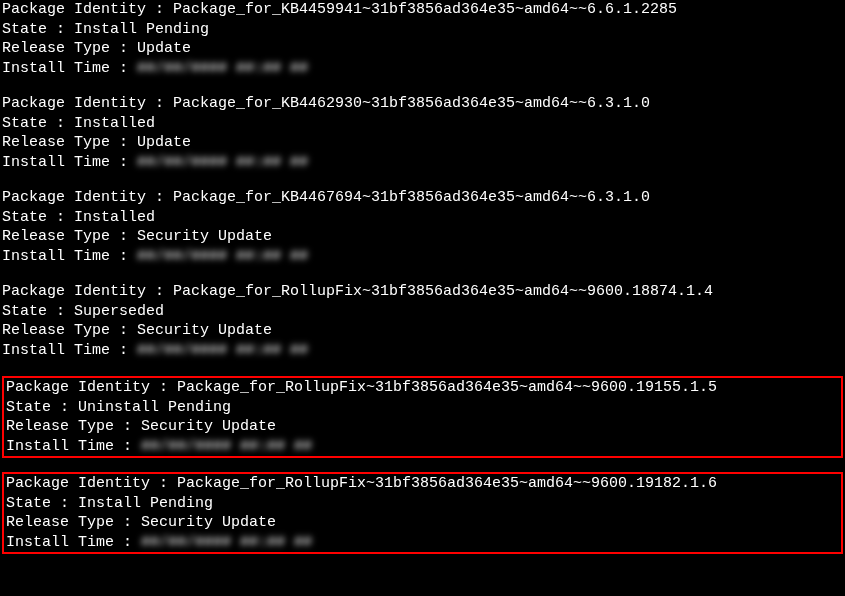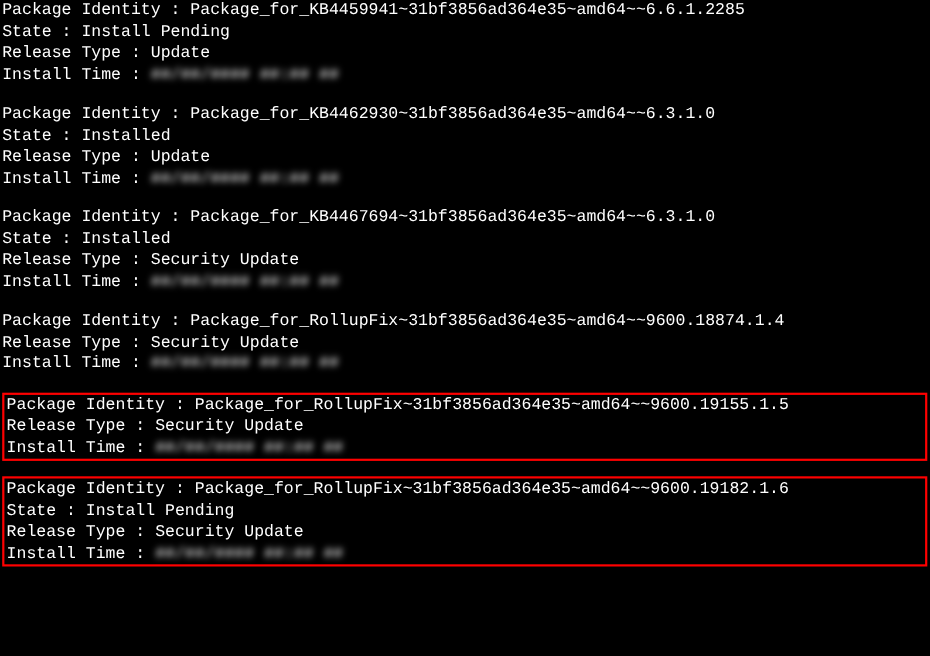--- a/index.html
+++ b/index.html
@@ -58,26 +58,28 @@
 
   <div class="block">
     <div class="line"><span>Package Identity : </span><span>Package_for_KB4467694~31bf3856ad364e35~amd64~~6.3.1.0</span></div>
     <div class="line"><span>State : </span><span>Installed</span></div>
     <div class="line"><span>Release Type : </span><span>Security Update</span></div>
     <div class="line"><span>Install Time : </span><span class="blur">##/##/#### ##:## ##</span></div>
   </div>
 
   <div class="block">
     <div class="line"><span>Package Identity : </span><span>Package_for_RollupFix~31bf3856ad364e35~amd64~~9600.18874.1.4</span></div>
+    <div class="line"><span>State : </span><span>Superseded</span></div>
     <div class="line"><span>Release Type : </span><span>Security Update</span></div>
     <div class="line"><span>Install Time : </span><span class="blur">##/##/#### ##:## ##</span></div>
   </div>
 
   <div class="highlight">
     <div class="line"><span>Package Identity : </span><span>Package_for_RollupFix~31bf3856ad364e35~amd64~~9600.19155.1.5</span></div>
+    <div class="line"><span>State : </span><span>Uninstall Pending</span></div>
     <div class="line"><span>Release Type : </span><span>Security Update</span></div>
     <div class="line"><span>Install Time : </span><span class="blur">##/##/#### ##:## ##</span></div>
   </div>
 
   <div class="highlight">
     <div class="line"><span>Package Identity : </span><span>Package_for_RollupFix~31bf3856ad364e35~amd64~~9600.19182.1.6</span></div>
     <div class="line"><span>State : </span><span>Install Pending</span></div>
     <div class="line"><span>Release Type : </span><span>Security Update</span></div>
     <div class="line"><span>Install Time : </span><span class="blur">##/##/#### ##:## ##</span></div>
   </div>

